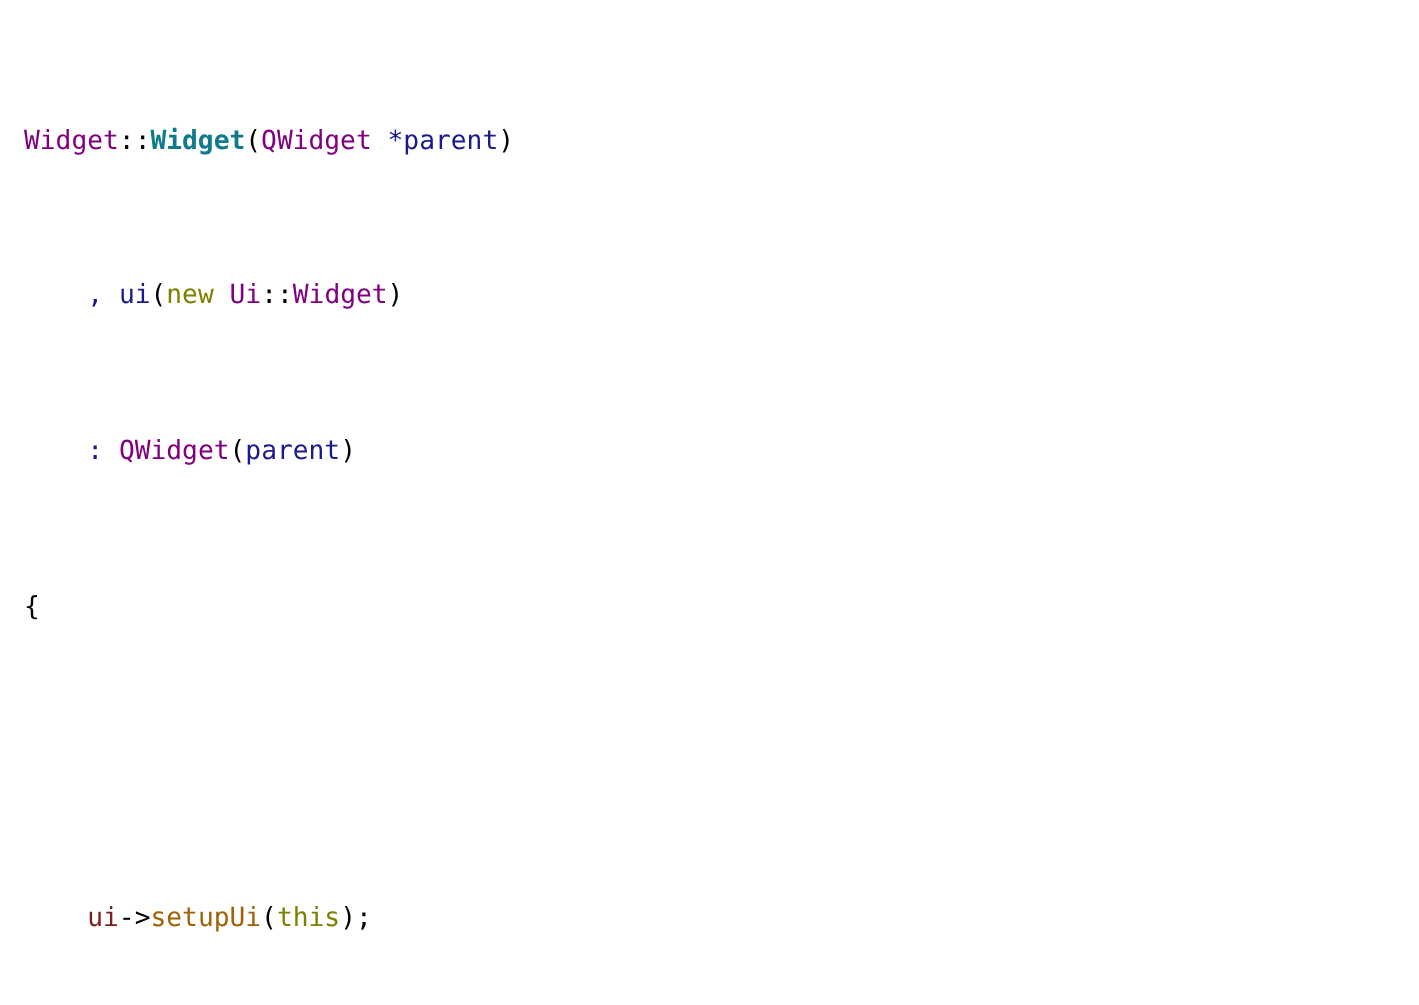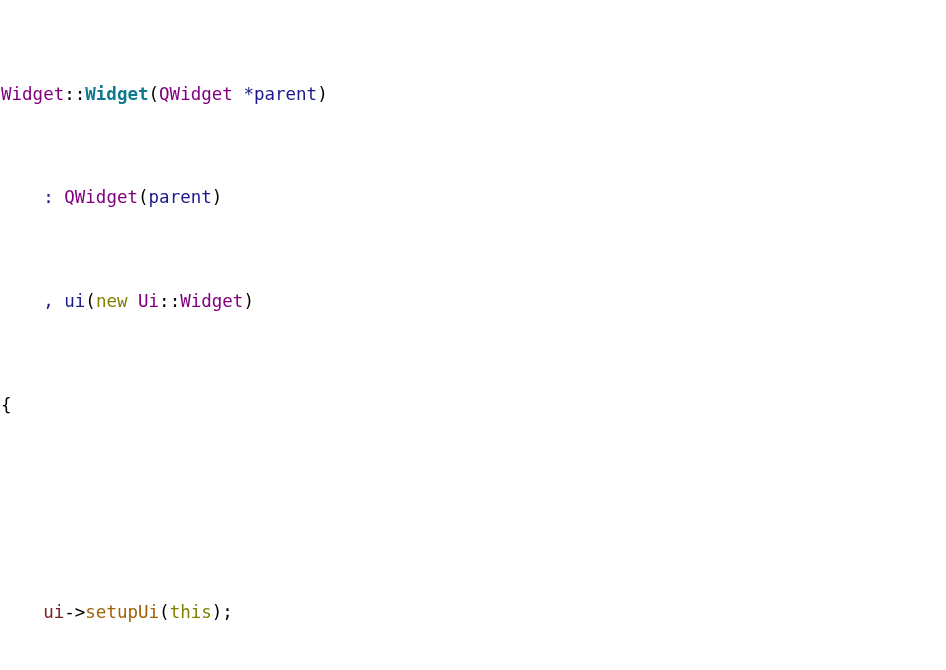--- a/index.html
+++ b/index.html
@@ -16,44 +16,44 @@
   #code {
     padding: 4px 0 0 0;
     font-size: 17.5px;
     line-height: 25.9px;
     white-space: pre;
     color: #000000;
     letter-spacing: 0px;
   }
   .line {
     height: 25.9px;
-    padding-left: 1px;
+    padding-left: 16px;
   }
   .blank { height: 25.9px; }
 
   
   .tk-plain   { color: #000000; }
   .tk-type    { color: #800080; }           
   .tk-func    { color: #a16207; }           
   .tk-funcb   { color: #0e7a8c; font-weight: bold; }
   .tk-keyword { color: #808000; }           
   .tk-var     { color: #1a1a8c; }           
   .tk-member  { color: #7a1f1f; }           
   .tk-op      { color: #000000; }
 </style>
 </head>
 <body>
 
 <div id="code">
 
   <div class="line"><span class="tk-type">Widget</span><span class="tk-op">::</span><span class="tk-funcb">Widget</span><span class="tk-op">(</span><span class="tk-type">QWidget</span><span class="tk-plain"> </span><span class="tk-var">*parent</span><span class="tk-op">)</span></div>
 
+  <div class="line"><span>    </span><span class="tk-var">,</span><span> </span><span class="tk-var">ui</span><span class="tk-op">(</span><span class="tk-keyword">new</span><span> </span><span class="tk-type">Ui</span><span class="tk-op">::</span><span class="tk-type">Widget</span><span class="tk-op">)</span></div>
+
   <div class="line"><span>    </span><span class="tk-var">:</span><span> </span><span class="tk-type">QWidget</span><span class="tk-op">(</span><span class="tk-var">parent</span><span class="tk-op">)</span></div>
-
-  <div class="line"><span>    </span><span class="tk-var">,</span><span> </span><span class="tk-var">ui</span><span class="tk-op">(</span><span class="tk-keyword">new</span><span> </span><span class="tk-type">Ui</span><span class="tk-op">::</span><span class="tk-type">Widget</span><span class="tk-op">)</span></div>
 
   <div class="line"><span class="tk-plain">{</span></div>
 
   <div class="blank"></div>
 
   <div class="line"><span>    </span><span class="tk-member">ui</span><span class="tk-op">-&gt;</span><span class="tk-func">setupUi</span><span class="tk-op">(</span><span class="tk-keyword">this</span><span class="tk-op">);</span></div>
 
   
 
   

